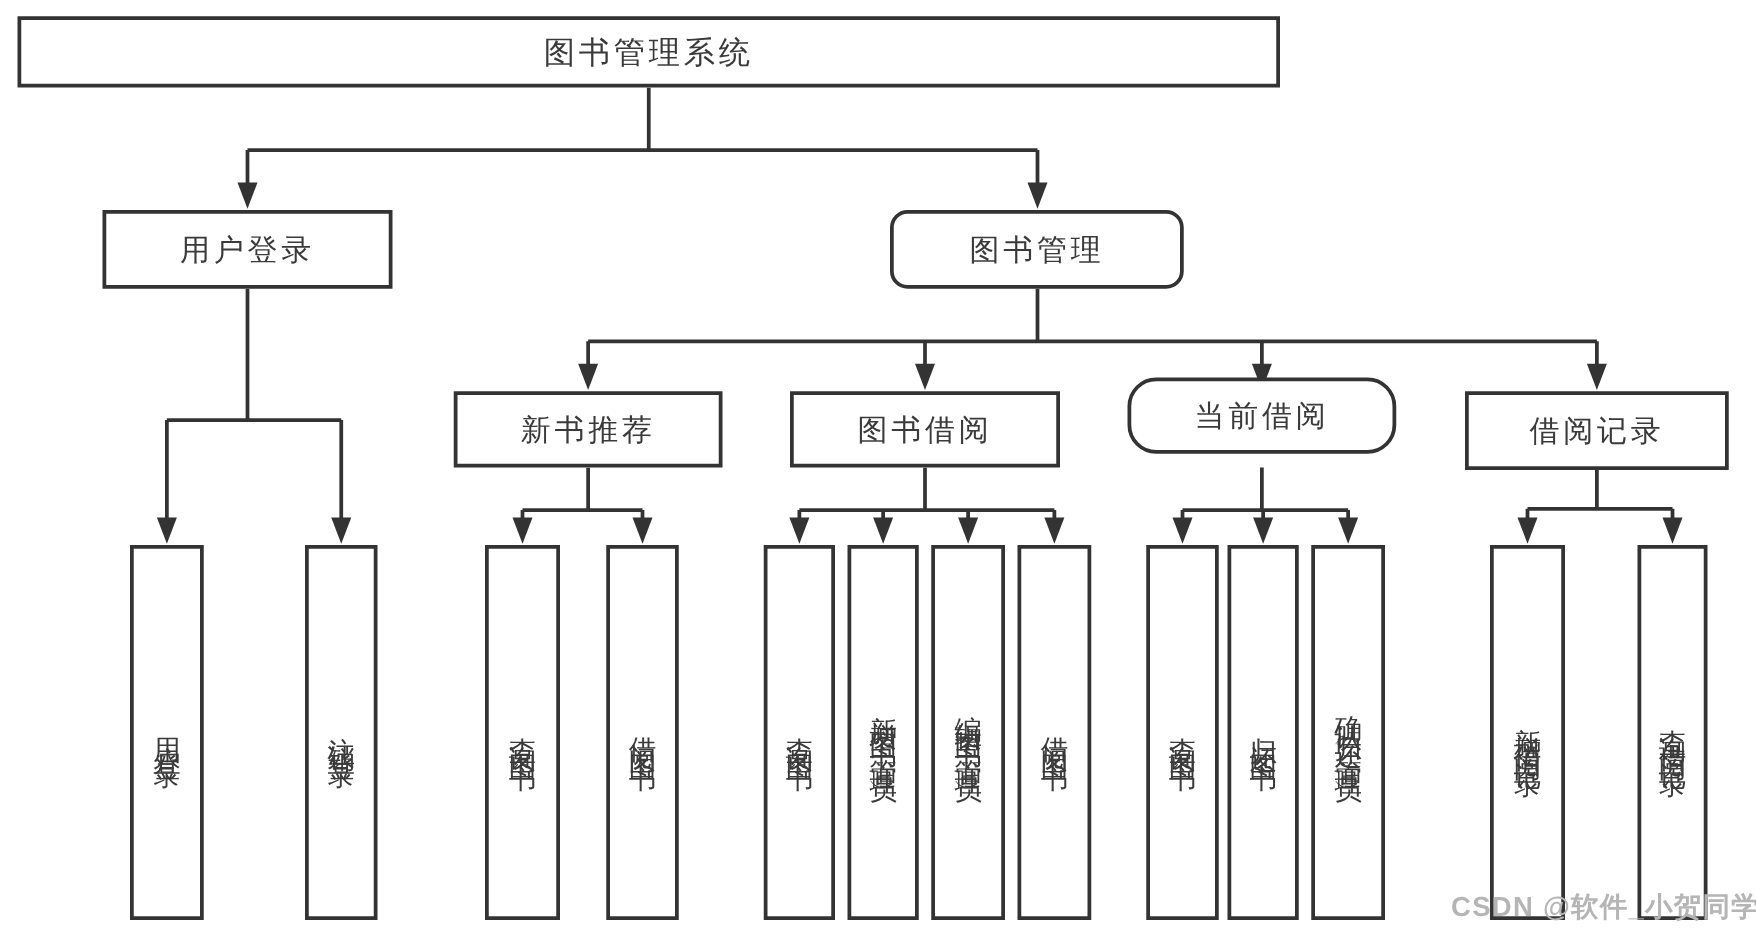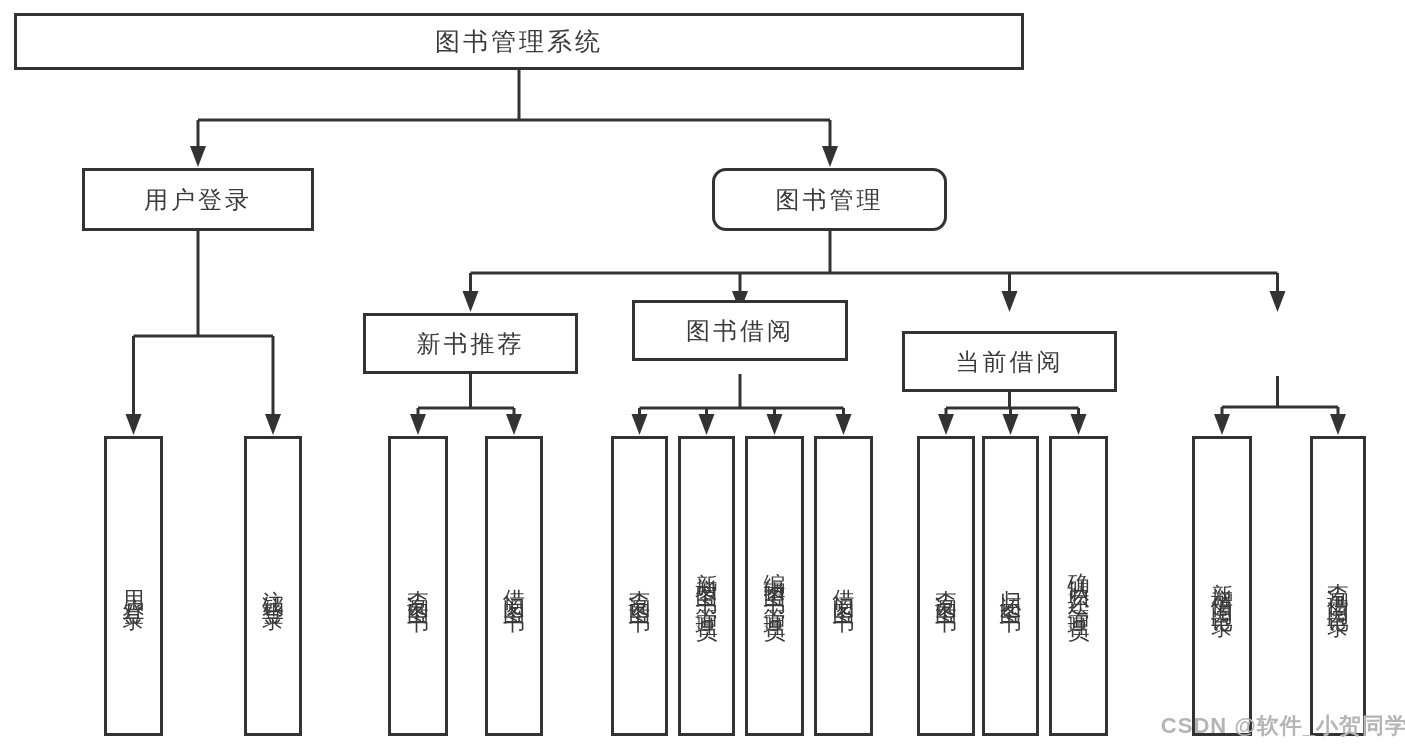--- a/index.html
+++ b/index.html
@@ -140,25 +140,28 @@
   <div class="box hbox" style="left:82px; top:168px; width:232px; height:63px;">
     <span>用户登录</span>
   </div>
   <div class="box hbox" style="left:712px; top:168px; width:235px; height:63px;border-radius:14px;">
     <span>图书管理</span>
   </div>
 
   <div class="box hbox" style="left:363px; top:313px; width:215px; height:61px;text-align:right;">
     <span>新书推荐</span>
   </div>
-  <div class="box hbox" style="left:632px; top:300px; width:216px; height:61px;justify-content:center;">
+  <div class="box hbox" style="left:632px; top:313px; width:216px; height:61px;justify-content:center;">
     <span>图书借阅</span>
   </div>
-  <div class="box hbox" style="left:902px; top:331px; width:215px; height:61px;">
+  <div class="box hbox" style="left:902px; top:302px; width:215px; height:61px;border-radius:23px;">
     <span>当前借阅</span>
+  </div>
+  <div class="box hbox" style="left:1172px; top:313px; width:211px; height:63px;">
+    <span>借阅记录</span>
   </div>
 
   <div class="box leaf" style="left:104px; top:436px; width:59px; height:300px;">
     <span class="vtext">用户登录</span>
   </div>
   <div class="box leaf" style="left:244px; top:436px; width:58px; height:300px;">
     <span class="vtext">注销登录</span>
   </div>
   <div class="box leaf" style="left:388px; top:436px; width:60px; height:300px;">
     <span class="vtext">查询图书</span>

